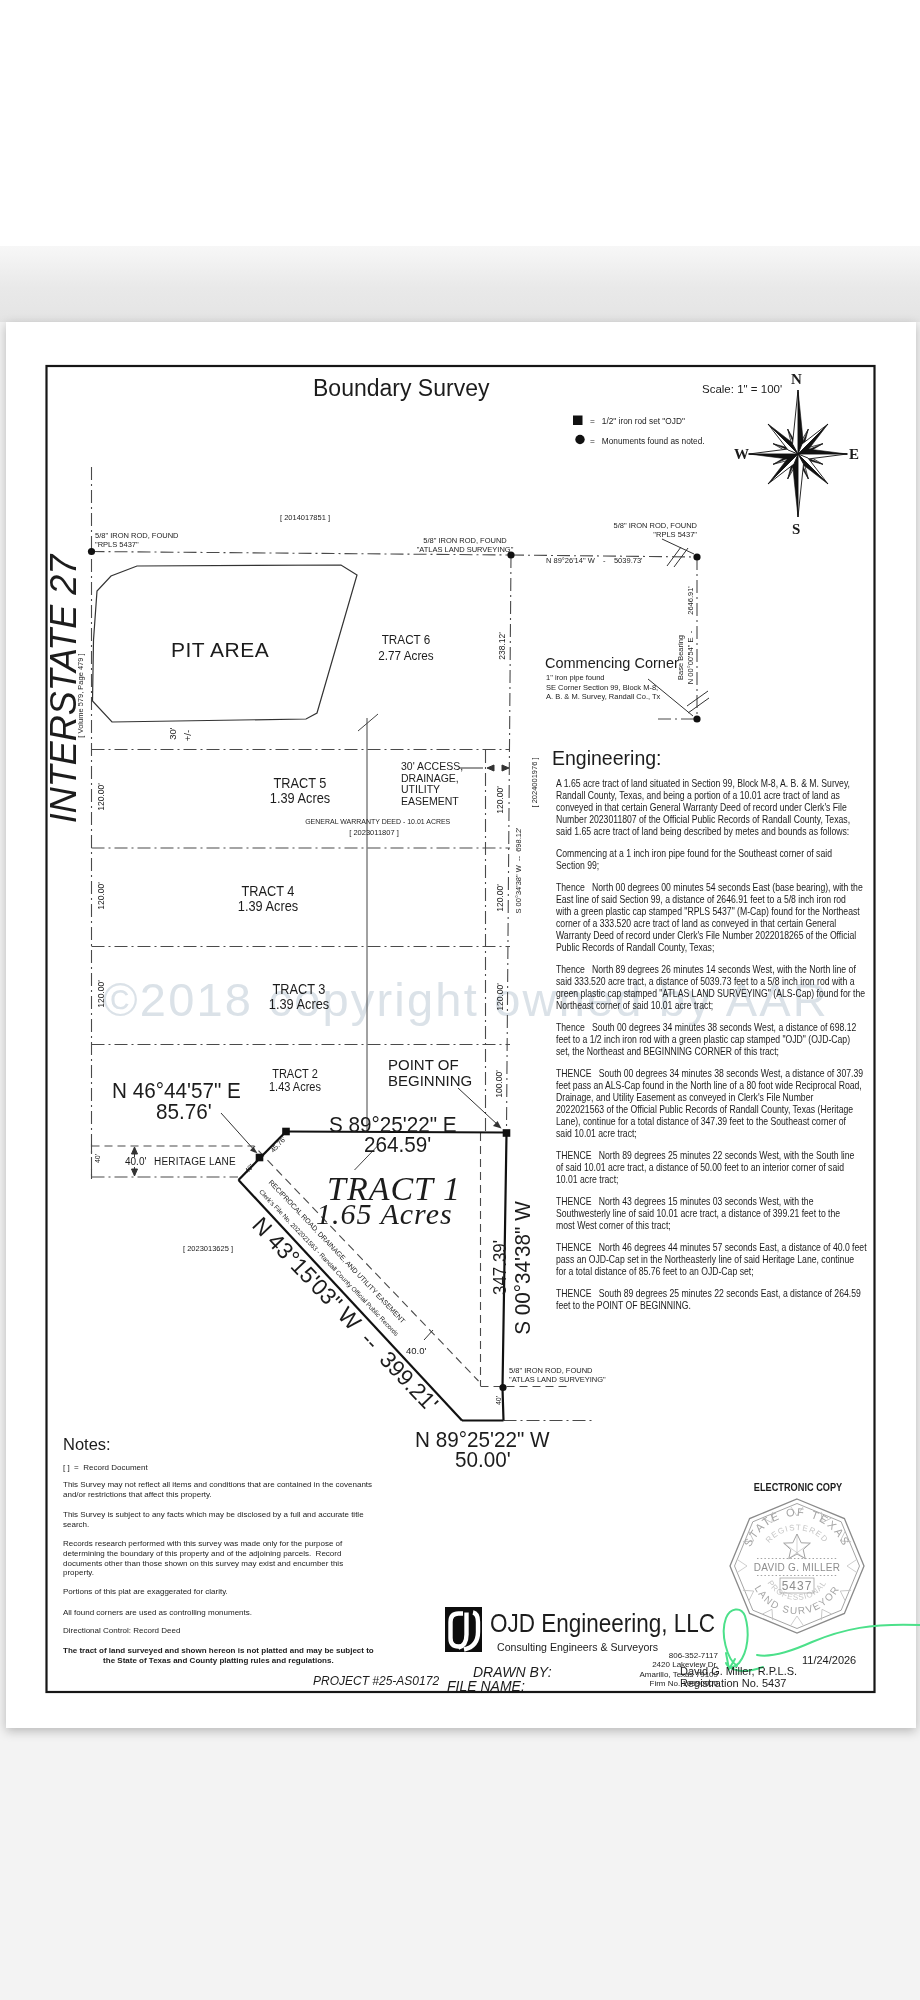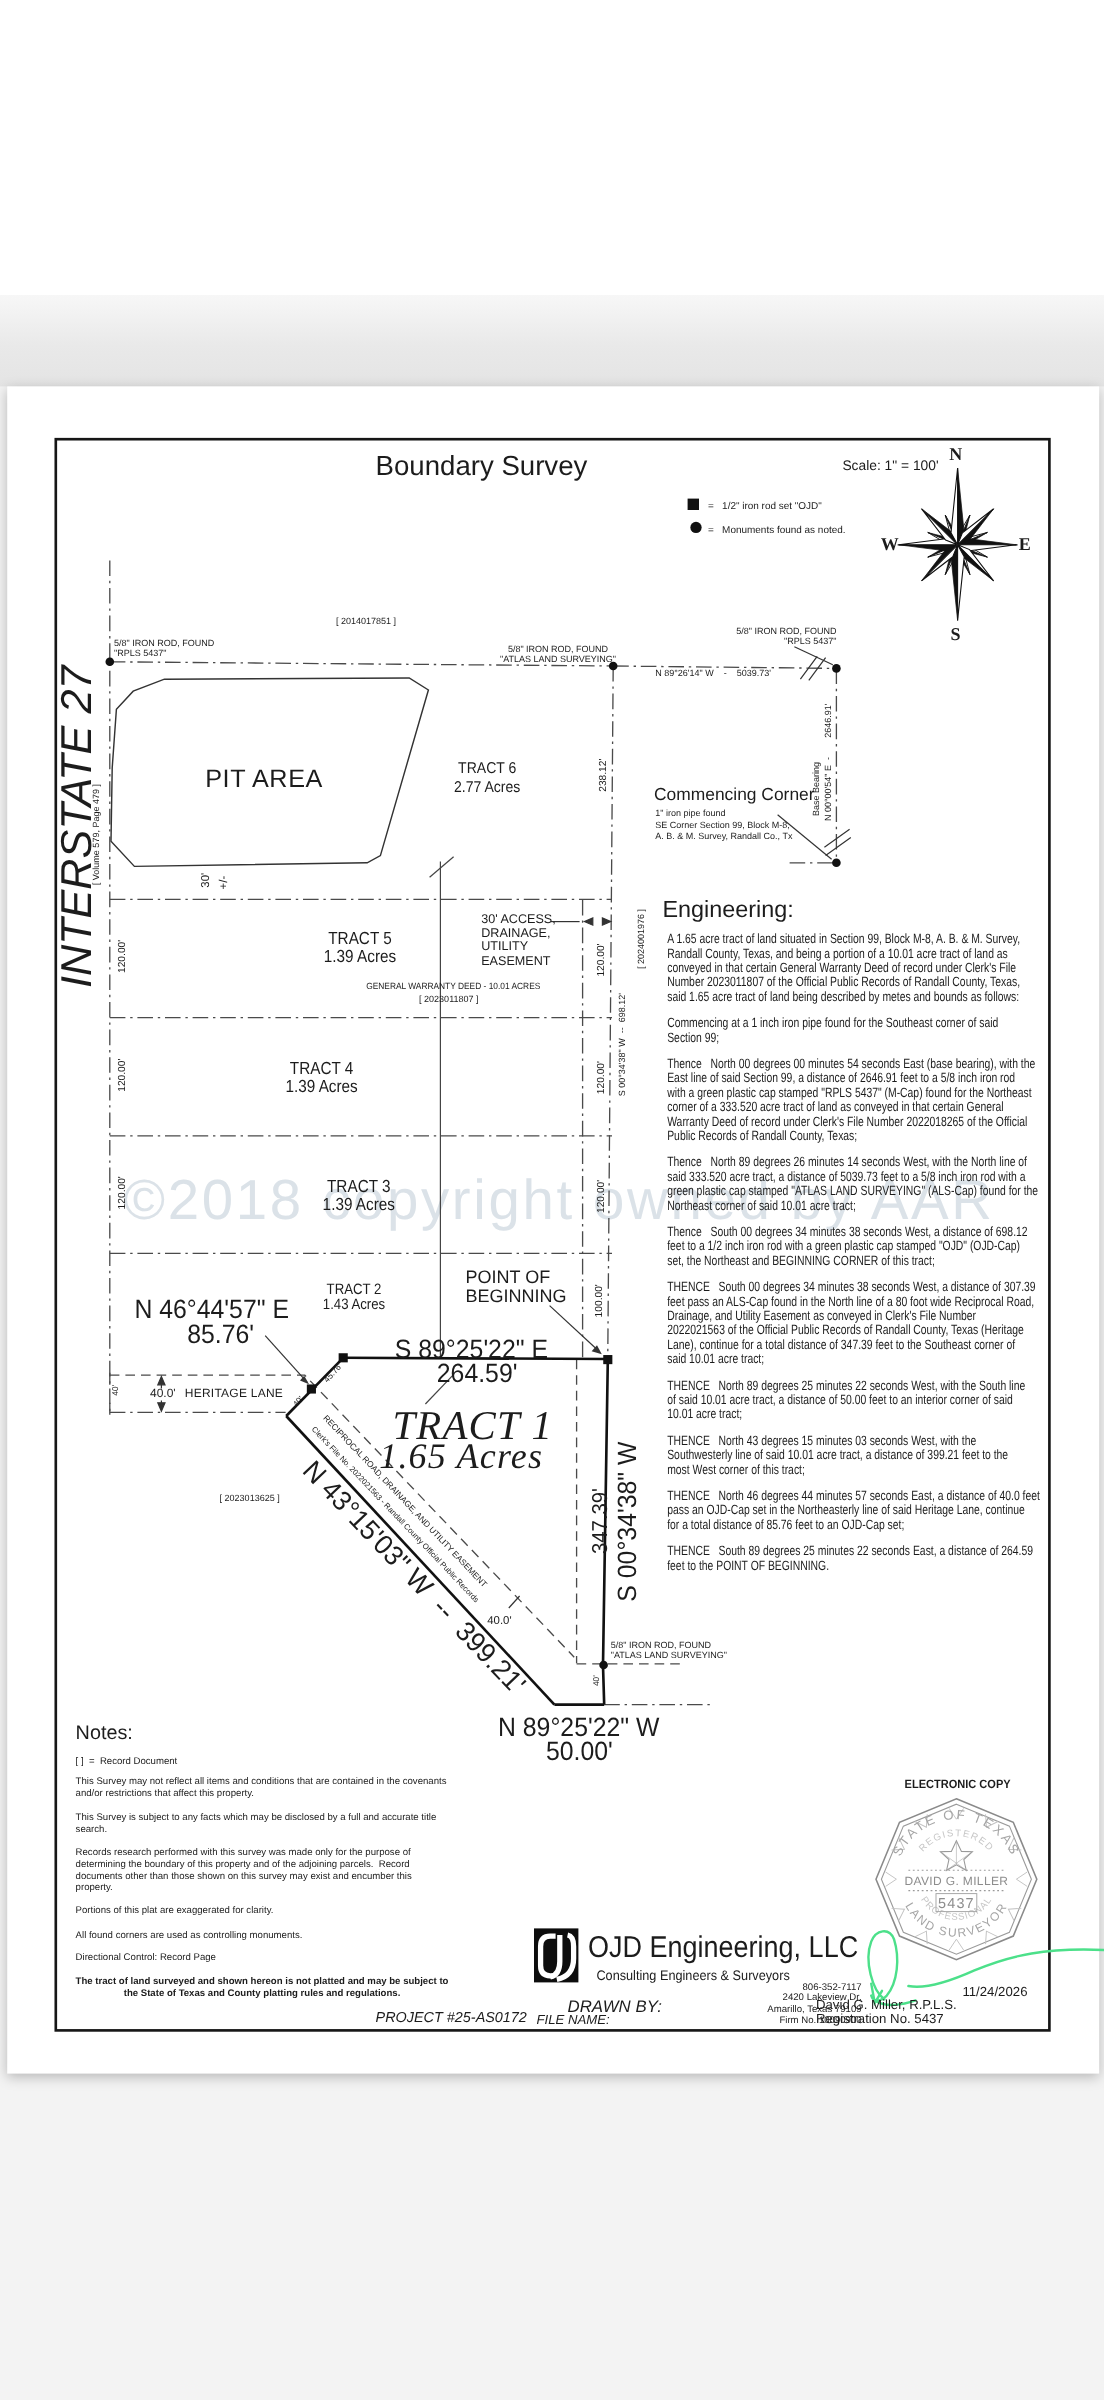--- a/index.html
+++ b/index.html
@@ -341,33 +341,33 @@
 <div class="abs txt" style="left:63px;top:1480px;font-size:8px;line-height:9.8px;">This Survey may not reflect all items and conditions that are contained in the covenants<br>and/or restrictions that affect this property.</div>
 
 <div class="abs txt" style="left:63px;top:1510px;font-size:8px;line-height:9.8px;">This Survey is subject to any facts which may be disclosed by a full and accurate title<br>search.</div>
 
 <div class="abs txt" style="left:63px;top:1539px;font-size:8px;line-height:9.8px;">Records research performed with this survey was made only for the purpose of<br>determining the boundary of this property and of the adjoining parcels.&nbsp; Record<br>documents other than those shown on this survey may exist and encumber this<br>property.</div>
 
 <div class="abs txt" style="left:63px;top:1587px;font-size:8px;">Portions of this plat are exaggerated for clarity.</div>
 
 <div class="abs txt" style="left:63px;top:1608px;font-size:8px;">All found corners are used as controlling monuments.</div>
 
-<div class="abs txt" style="left:63px;top:1626px;font-size:8px;">Directional Control: Record Page</div>
+<div class="abs txt" style="left:63px;top:1626px;font-size:8px;">Directional Control: Record Deed</div>
 
 <div class="abs txt" style="left:63px;top:1646px;font-size:8px;line-height:9.8px;font-weight:bold;text-align:center;">The tract of land surveyed and shown hereon is not platted and may be subject to<br>the State of Texas and County platting rules and regulations.</div>
 
 <div class="abs txt" style="left:313px;top:1674px;font-size:12px;font-style:italic;">PROJECT #25-AS0172</div>
 
 <div class="abs txt" style="left:490px;top:1609px;font-size:25px;transform:scaleX(0.9);transform-origin:0 0;">OJD Engineering, LLC</div>
 
 <div class="abs txt" style="left:497px;top:1641px;font-size:11.5px;transform:scaleX(0.92);transform-origin:0 0;">Consulting Engineers &amp; Surveyors</div>
 
 <div class="abs txt" style="left:473px;top:1664px;font-size:14px;font-style:italic;">DRAWN BY:</div>
 
-<div class="abs txt" style="left:447px;top:1678px;font-size:11px;font-style:italic;">FILE NAME:</div>
+<div class="abs txt" style="left:447px;top:1678px;font-size:14px;font-style:italic;">FILE NAME:</div>
 
 <div class="abs" style="left:600px;top:1651px;width:118px;text-align:right;font-size:8px;line-height:9.4px;color:#1c1c1c;">806-352-7117<br>2420 Lakeview Dr.<br>Amarillo, Texas 79109<br>Firm No. 10090900</div>
 
 <div class="abs txt" style="left:742px;top:1482px;width:112px;text-align:center;font-size:10px;font-weight:bold;transform:scaleX(0.92);">ELECTRONIC COPY</div>
 
 <div class="abs txt" style="left:802px;top:1654px;font-size:11px;">11/24/2026</div>
 
 <div class="abs" style="left:680px;top:1666px;width:190px;text-align:left;font-size:11px;line-height:11.5px;color:#1c1c1c;">David G. Miller, R.P.L.S.<br>Registration No. 5437</div>
 
 <div class="abs txt" style="left:552px;top:747px;font-size:19.5px;">Engineering:</div>

